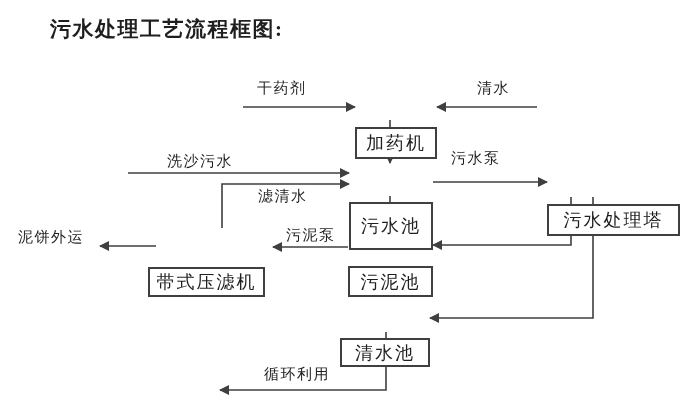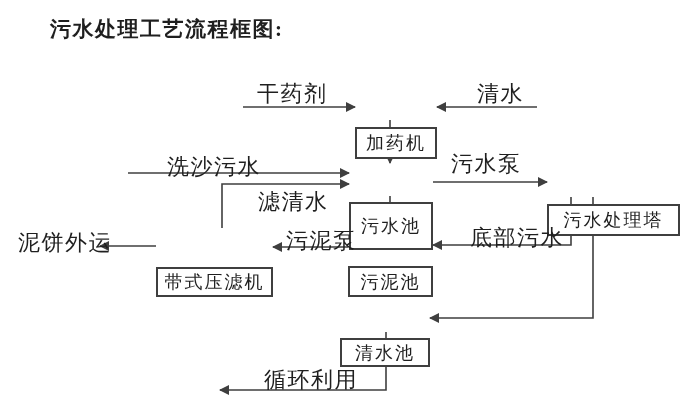--- a/index.html
+++ b/index.html
@@ -35,39 +35,39 @@
     justify-content: center;
     font-size: 18px;
     letter-spacing: 2px;
     white-space: nowrap;
     box-sizing: border-box;
     z-index: 2;
     margin-top: 39px;
   }
   .flabel {
     position: absolute;
-    font-size: 22px;
+    font-size: 15px;
     letter-spacing: 1.5px;
     white-space: nowrap;
     background: transparent;
     z-index: 3;
   }
   svg.wires {
     position: absolute;
     left: 0;
     top: 0;
     z-index: 1;
     pointer-events: none;
   }
   
   .box-dosing   { left: 355px; top:  88px; width:  82px; height: 32px; }
   .box-sewage   { left: 349px; top: 163px; width:  84px; height: 48px; }
   .box-tower    { left: 547px; top: 165px; width: 133px; height: 32px; }
   .box-sludge   { left: 348px; top: 227px; width:  85px; height: 31px; }
-  .box-press    { left: 156px; top: 228px; width: 117px; height: 30px; }
+  .box-press    { left: 148px; top: 228px; width: 117px; height: 30px; }
   .box-clean    { left: 340px; top: 299px; width:  90px; height: 29px; }
   
   .lbl-dry      { left: 257px; top:  79px; }
   .lbl-clean    { left: 477px; top:  79px; }
   .lbl-sand     { left: 167px; top: 152px; }
   .lbl-swpump   { left: 451px; top: 149px; }
   .lbl-filtered { left: 258px; top: 187px; }
   .lbl-mudcake  { left:  18px; top: 228px; }
   .lbl-slpump   { left: 286px; top: 226px; }
   .lbl-bottom   { left: 470px; top: 223px; }
@@ -87,21 +87,20 @@
   <div class="box box-press">带式压滤机</div>
   <div class="box box-clean">清水池</div>
 
   <div class="flabel lbl-dry">干药剂</div>
   <div class="flabel lbl-clean">清水</div>
   <div class="flabel lbl-sand">洗沙污水</div>
   <div class="flabel lbl-swpump">污水泵</div>
   <div class="flabel lbl-filtered">滤清水</div>
   <div class="flabel lbl-mudcake">泥饼外运</div>
   <div class="flabel lbl-slpump">污泥泵</div>
-  <div class="flabel lbl-bottom">底部污水</div>
   <div class="flabel lbl-recycle">循环利用</div>
 
   <svg class="wires" width="700" height="420" viewBox="0 0 700 420">
     <defs>
       <marker id="arrow" viewBox="0 0 10 10" refX="9" refY="5" markerWidth="12" markerHeight="10" markerUnits="userSpaceOnUse" orient="auto">
         <path d="M0,0 L10,5 L0,10 z" fill="#3f3f3f"></path>
       </marker>
     </defs>
     <g fill="none" stroke="#3f3f3f" stroke-width="1.6">
       <path d="M243,107 L355,107" marker-end="url(#arrow)"></path>

